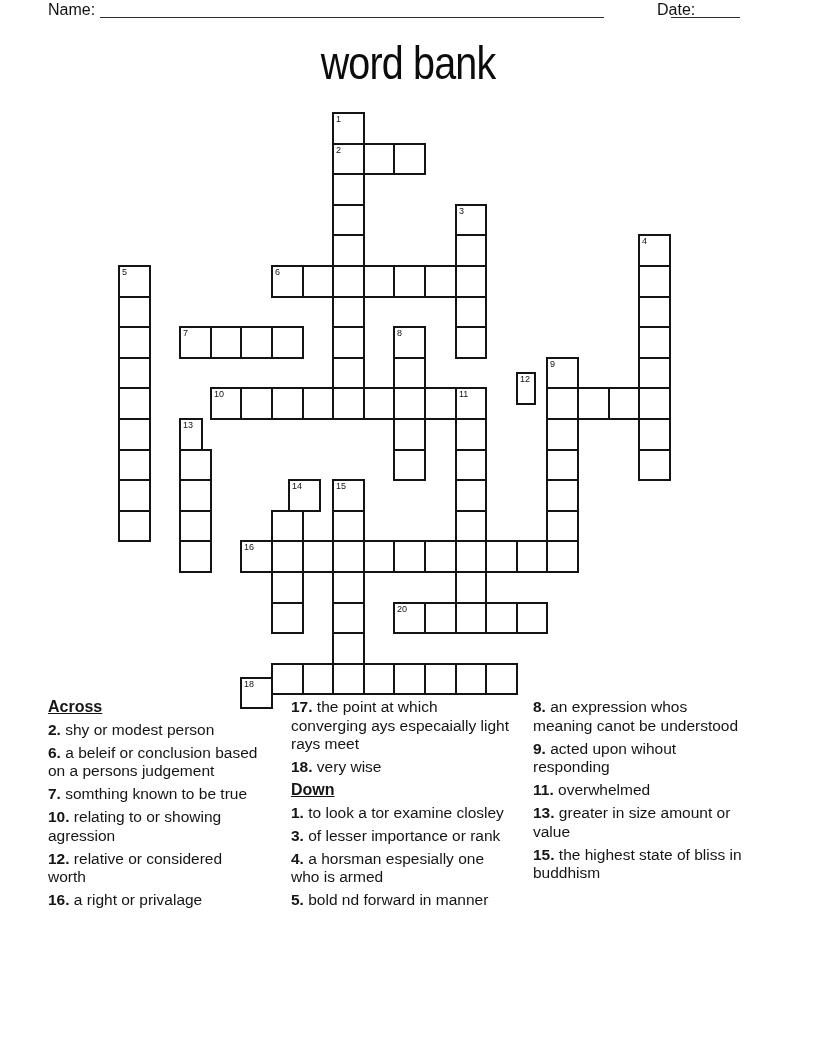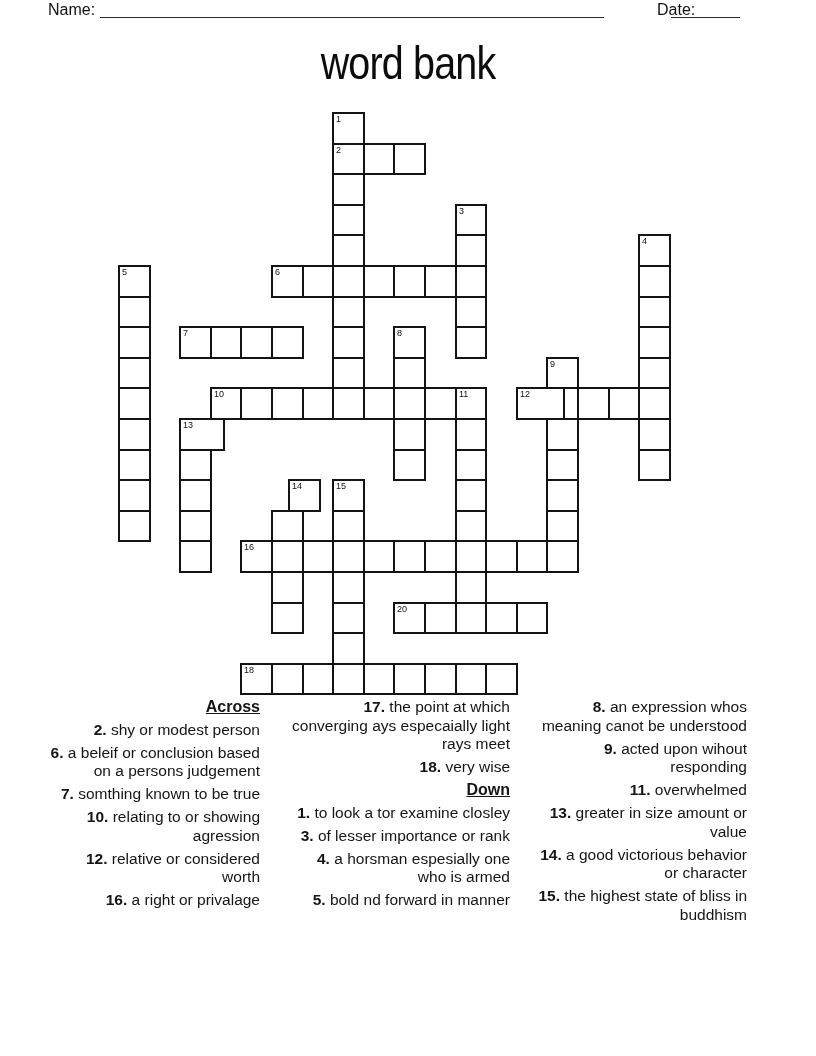--- a/index.html
+++ b/index.html
@@ -11,21 +11,21 @@
   .write-line{position:absolute;top:17px;height:0;border-bottom:1.5px solid #2b2b2b;}
   #name-line{left:100px;width:504px;}
   #date-line{left:671px;width:69px;}
   .title{position:absolute;top:36px;left:0;width:816px;margin:0;text-align:center;
          font-size:47px;line-height:1.15;font-weight:400;color:#0c0c0c;
          transform:scaleX(0.84);letter-spacing:-1px;}
   #grid{position:absolute;left:0;top:0;}
   .cell{position:absolute;background:#fff;border:2px solid #141414;box-sizing:border-box;}
   .cell-num{position:absolute;top:0;left:2px;font-size:9px;line-height:11px;color:#111;
             font-family:"Liberation Sans","DejaVu Sans",sans-serif;}
-  .clue-col{position:absolute;top:698px;font-size:15.5px;line-height:18.5px;color:#151515;text-align:right;}
+  .clue-col{position:absolute;top:698px;font-size:15.5px;line-height:18.5px;color:#151515;}
   .col-0{left:48px;width:212px;}
   .col-1{left:291px;width:219px;}
   .col-2{left:533px;width:214px;}
   .clue-heading{font-weight:bold;text-decoration:underline;font-size:16px;margin:0 0 4px 0;}
   .clue{margin:0 0 4.5px 0;}
   .clue b{font-weight:bold;}
 </style>
 </head>
 <body>
 
@@ -122,26 +122,26 @@
       <div class="cell" style="left: 455px; top: 387px; width: 32px; height: 33px;">
         <span class="cell-num">11</span>
       </div>
       <div class="cell" style="left: 455px; top: 418px; width: 32px; height: 33px;"></div>
       <div class="cell" style="left: 455px; top: 449px; width: 32px; height: 32px;"></div>
       <div class="cell" style="left: 455px; top: 479px; width: 32px; height: 33px;"></div>
       <div class="cell" style="left: 455px; top: 510px; width: 32px; height: 32px;"></div>
       <div class="cell" style="left: 455px; top: 540px; width: 32px; height: 33px;"></div>
       <div class="cell" style="left: 455px; top: 571px; width: 32px; height: 33px;"></div>
       <div class="cell" style="left: 455px; top: 602px; width: 32px; height: 32px;"></div>
-      <div class="cell" style="left: 516px; top: 387px; width: 49px; height: 33px;">
+      <div class="cell" style="left: 516px; top: 372px; width: 20px; height: 33px;">
         <span class="cell-num">12</span>
       </div>
       <div class="cell" style="left: 577px; top: 387px; width: 33px; height: 33px;"></div>
       <div class="cell" style="left: 608px; top: 387px; width: 32px; height: 33px;"></div>
-      <div class="cell" style="left: 179px; top: 418px; width: 46px; height: 33px;">
+      <div class="cell" style="left: 179px; top: 418px; width: 24px; height: 33px;">
         <span class="cell-num">13</span>
       </div>
       <div class="cell" style="left: 179px; top: 449px; width: 33px; height: 32px;"></div>
       <div class="cell" style="left: 179px; top: 479px; width: 33px; height: 33px;"></div>
       <div class="cell" style="left: 179px; top: 510px; width: 33px; height: 32px;"></div>
       <div class="cell" style="left: 179px; top: 540px; width: 33px; height: 33px;"></div>
       <div class="cell" style="left: 288px; top: 479px; width: 33px; height: 33px;">
         <span class="cell-num">14</span>
       </div>
       <div class="cell" style="left: 271px; top: 510px; width: 33px; height: 32px;"></div>
@@ -165,21 +165,21 @@
       <div class="cell" style="left: 393px; top: 540px; width: 33px; height: 33px;"></div>
       <div class="cell" style="left: 424px; top: 540px; width: 33px; height: 33px;"></div>
       <div class="cell" style="left: 485px; top: 540px; width: 33px; height: 33px;"></div>
       <div class="cell" style="left: 516px; top: 540px; width: 32px; height: 33px;"></div>
       <div class="cell" style="left: 393px; top: 602px; width: 33px; height: 32px;">
         <span class="cell-num">20</span>
       </div>
       <div class="cell" style="left: 424px; top: 602px; width: 33px; height: 32px;"></div>
       <div class="cell" style="left: 485px; top: 602px; width: 33px; height: 32px;"></div>
       <div class="cell" style="left: 516px; top: 602px; width: 32px; height: 32px;"></div>
-      <div class="cell" style="left: 240px; top: 663px; width: 33px; height: 32px;">
+      <div class="cell" style="left: 240px; top: 677px; width: 33px; height: 32px;">
         <span class="cell-num">18</span>
       </div>
       <div class="cell" style="left: 271px; top: 663px; width: 33px; height: 32px;"></div>
       <div class="cell" style="left: 302px; top: 663px; width: 32px; height: 32px;"></div>
       <div class="cell" style="left: 363px; top: 663px; width: 32px; height: 32px;"></div>
       <div class="cell" style="left: 393px; top: 663px; width: 33px; height: 32px;"></div>
       <div class="cell" style="left: 424px; top: 663px; width: 33px; height: 32px;"></div>
       <div class="cell" style="left: 455px; top: 663px; width: 32px; height: 32px;"></div>
       <div class="cell" style="left: 485px; top: 663px; width: 33px; height: 32px;"></div>
     </div>
@@ -201,17 +201,16 @@
         <p class="clue"><b>1.</b> to look a tor examine closley</p>
         <p class="clue"><b>3.</b> of lesser importance or rank</p>
         <p class="clue"><b>4.</b> a horsman espesially one who is armed</p>
         <p class="clue"><b>5.</b> bold nd forward in manner</p>
       </div>
       <div class="clue-col col-2">
         <p class="clue"><b>8.</b> an expression whos meaning canot be understood</p>
         <p class="clue"><b>9.</b> acted upon wihout responding</p>
         <p class="clue"><b>11.</b> overwhelmed</p>
         <p class="clue"><b>13.</b> greater in size amount or value</p>
-        <p class="clue"><b>14.</b> a good victorious behavior or character</p>
         <p class="clue"><b>15.</b> the highest state of bliss in buddhism</p>
       </div>
     </div>
 </div>
 
 </body></html>

